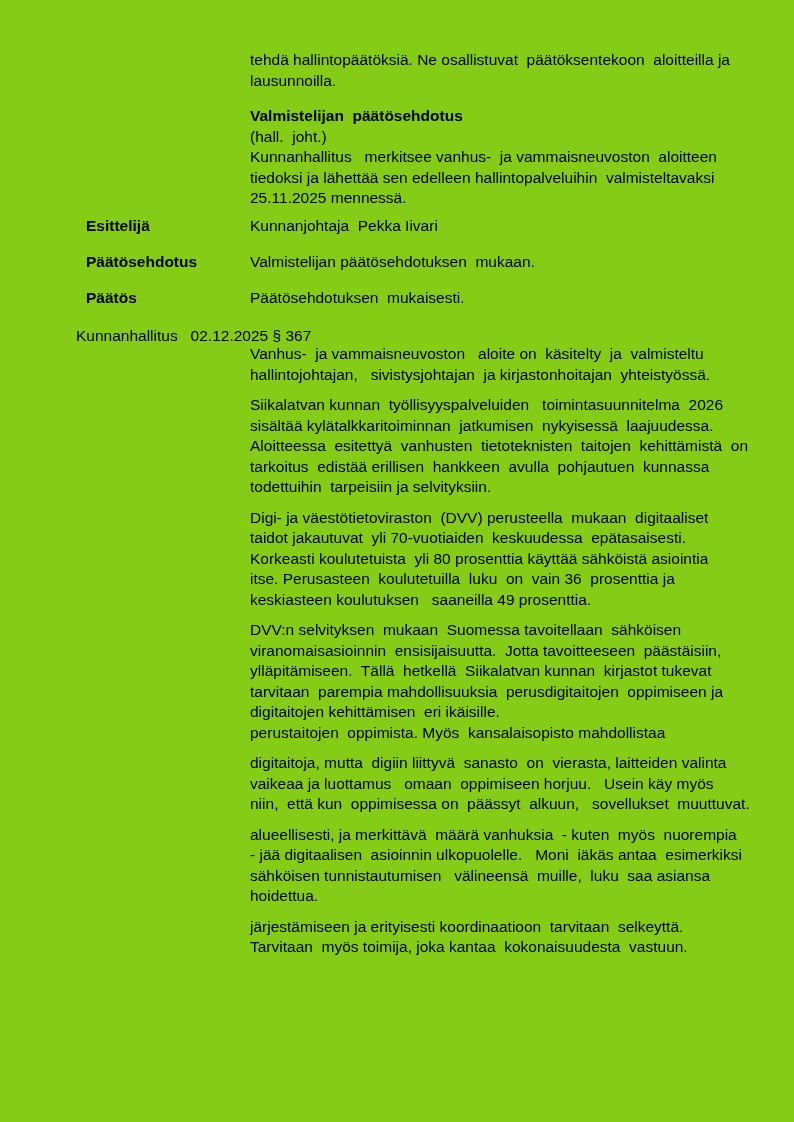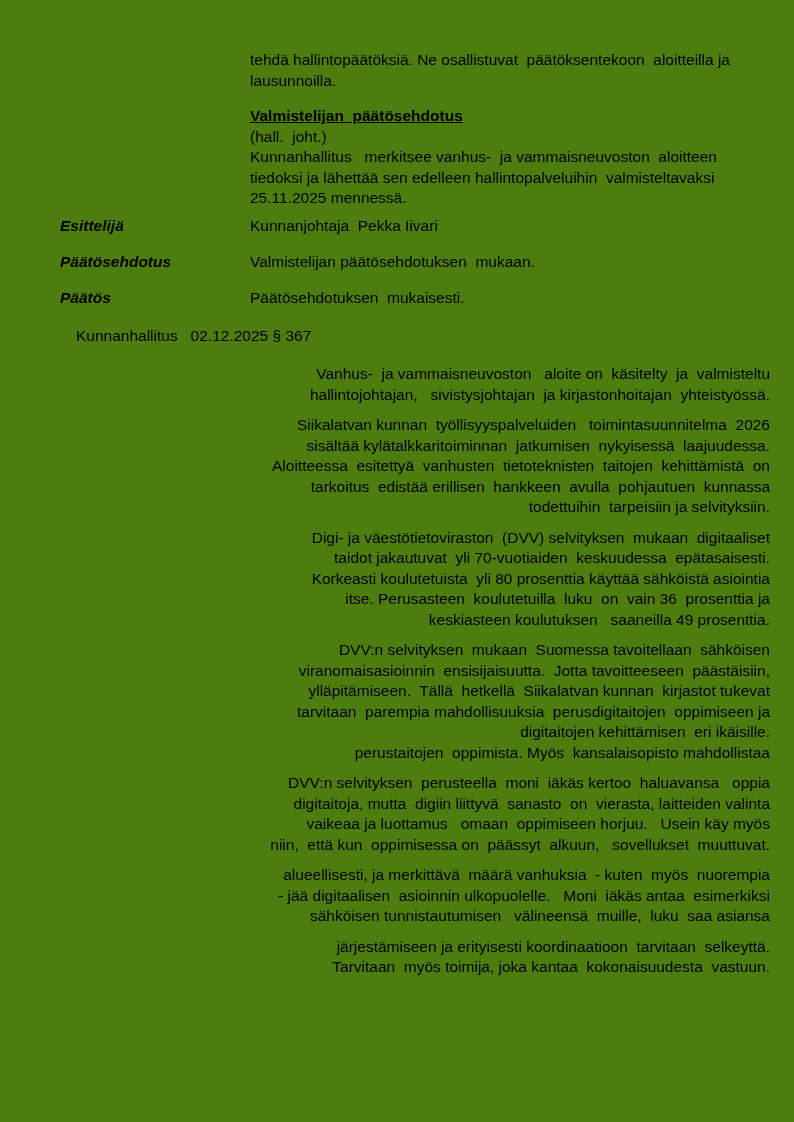--- a/index.html
+++ b/index.html
@@ -1,42 +1,42 @@
 <!DOCTYPE html>
 <html><head>
 <meta charset="utf-8">
 <style>
   html, body { margin: 0; padding: 0; background: #ffffff; }
   .page {
     position: relative;
     width: 794px;
     height: 1122px;
-    background: #4d7c0f;
+    background: #84cc16;
     overflow: hidden;
     font-family: "Liberation Sans", "DejaVu Sans", sans-serif;
     font-size: 15.5px;
     line-height: 20.5px;
     color: #000000;
   }
   .line { white-space: pre; }
-  .bold { font-weight: 700; text-decoration: underline; }
+  .bold { font-weight: 700; }
   .abs { position: absolute; }
 
   .cont-block     { left: 250px; top: 50px;  }
   .proposal-block { left: 250px; top: 106px; }
 
-  .info-row .label { position: absolute; left: 60px;  font-weight: 700; white-space: pre; font-style: italic; }
+  .info-row .label { position: absolute; left: 86px;  font-weight: 700; white-space: pre; }
   .info-row .value { position: absolute; left: 250px; white-space: pre; }
   .row-0 .label, .row-0 .value { top: 216px; }
   .row-1 .label, .row-1 .value { top: 252px; }
   .row-2 .label, .row-2 .value { top: 288px; }
 
   .section-line { left: 76px; top: 326px; }
 
-  .body-block { left: 250px; top: 364px; width: 520px; text-align: right; }
+  .body-block { left: 250px; top: 344px; width: 520px; }
   .para { margin: 0 0 10px 0; }
 </style>
 </head>
 <body>
 
 <div class="page">
 
   <div class="abs cont-block">
     <div class="line">tehdä hallintopäätöksiä. Ne osallistuvat  päätöksentekoon  aloitteilla ja</div>
     <div class="line">lausunnoilla.</div>
@@ -76,47 +76,47 @@
 
     <div class="para">
       <div class="line">Siikalatvan kunnan  työllisyyspalveluiden   toimintasuunnitelma  2026</div>
       <div class="line">sisältää kylätalkkaritoiminnan  jatkumisen  nykyisessä  laajuudessa.</div>
       <div class="line">Aloitteessa  esitettyä  vanhusten  tietoteknisten  taitojen  kehittämistä  on</div>
       <div class="line">tarkoitus  edistää erillisen  hankkeen  avulla  pohjautuen  kunnassa</div>
       <div class="line">todettuihin  tarpeisiin ja selvityksiin.</div>
     </div>
 
     <div class="para">
-      <div class="line">Digi- ja väestötietoviraston  (DVV) selvityksen  mukaan  digitaaliset</div>
+      <div class="line">Digi- ja väestötietoviraston  (DVV) perusteella  mukaan  digitaaliset</div>
       <div class="line">taidot jakautuvat  yli 70-vuotiaiden  keskuudessa  epätasaisesti.</div>
       <div class="line">Korkeasti koulutetuista  yli 80 prosenttia käyttää sähköistä asiointia</div>
       <div class="line">itse. Perusasteen  koulutetuilla  luku  on  vain 36  prosenttia ja</div>
       <div class="line">keskiasteen koulutuksen   saaneilla 49 prosenttia.</div>
     </div>
 
     <div class="para">
       <div class="line">DVV:n selvityksen  mukaan  Suomessa tavoitellaan  sähköisen</div>
       <div class="line">viranomaisasioinnin  ensisijaisuutta.  Jotta tavoitteeseen  päästäisiin,</div>
       <div class="line">ylläpitämiseen.  Tällä  hetkellä  Siikalatvan kunnan  kirjastot tukevat</div>
       <div class="line">tarvitaan  parempia mahdollisuuksia  perusdigitaitojen  oppimiseen ja</div>
       <div class="line">digitaitojen kehittämisen  eri ikäisille.</div>
       <div class="line">perustaitojen  oppimista. Myös  kansalaisopisto mahdollistaa</div>
     </div>
 
     <div class="para">
-      <div class="line">DVV:n selvityksen  perusteella  moni  iäkäs kertoo  haluavansa   oppia</div>
       <div class="line">digitaitoja, mutta  digiin liittyvä  sanasto  on  vierasta, laitteiden valinta</div>
       <div class="line">vaikeaa ja luottamus   omaan  oppimiseen horjuu.   Usein käy myös</div>
       <div class="line">niin,  että kun  oppimisessa on  päässyt  alkuun,   sovellukset  muuttuvat.</div>
     </div>
 
     <div class="para">
       <div class="line">alueellisesti, ja merkittävä  määrä vanhuksia  - kuten  myös  nuorempia</div>
       <div class="line">- jää digitaalisen  asioinnin ulkopuolelle.   Moni  iäkäs antaa  esimerkiksi</div>
       <div class="line">sähköisen tunnistautumisen   välineensä  muille,  luku  saa asiansa</div>
+      <div class="line">hoidettua.</div>
     </div>
 
     <div class="para">
       <div class="line">järjestämiseen ja erityisesti koordinaatioon  tarvitaan  selkeyttä.</div>
       <div class="line">Tarvitaan  myös toimija, joka kantaa  kokonaisuudesta  vastuun.</div>
     </div>
 
   </div>
 
 </div>

